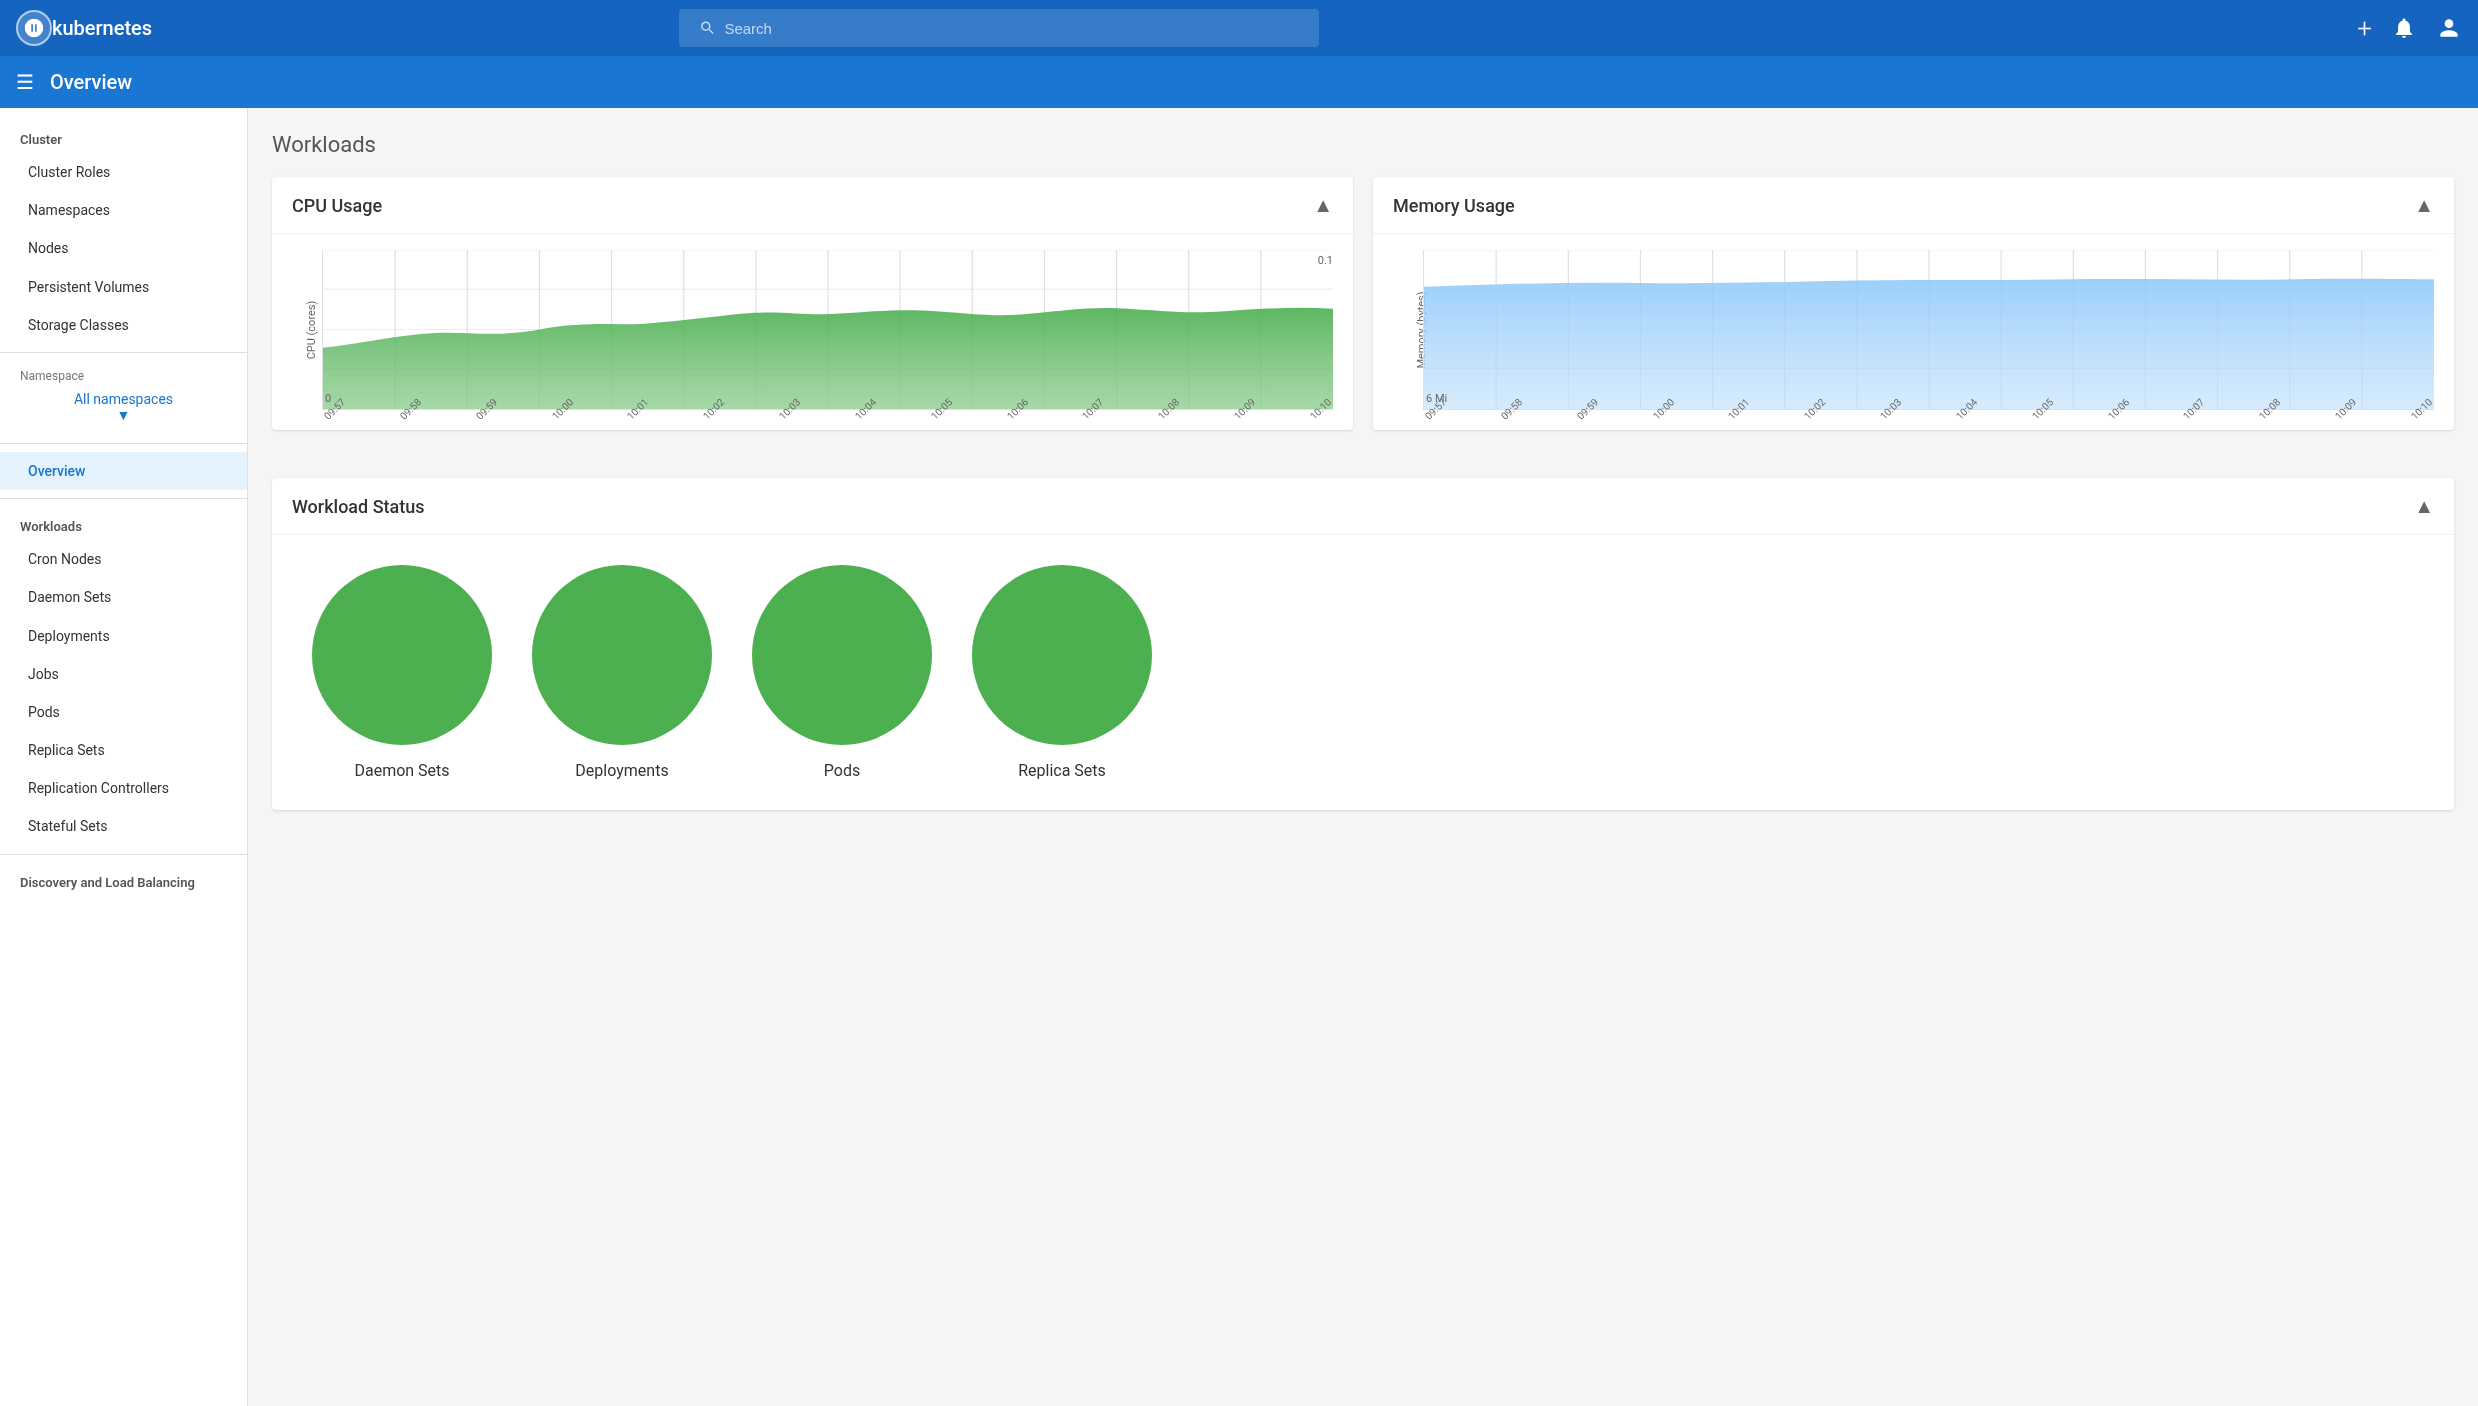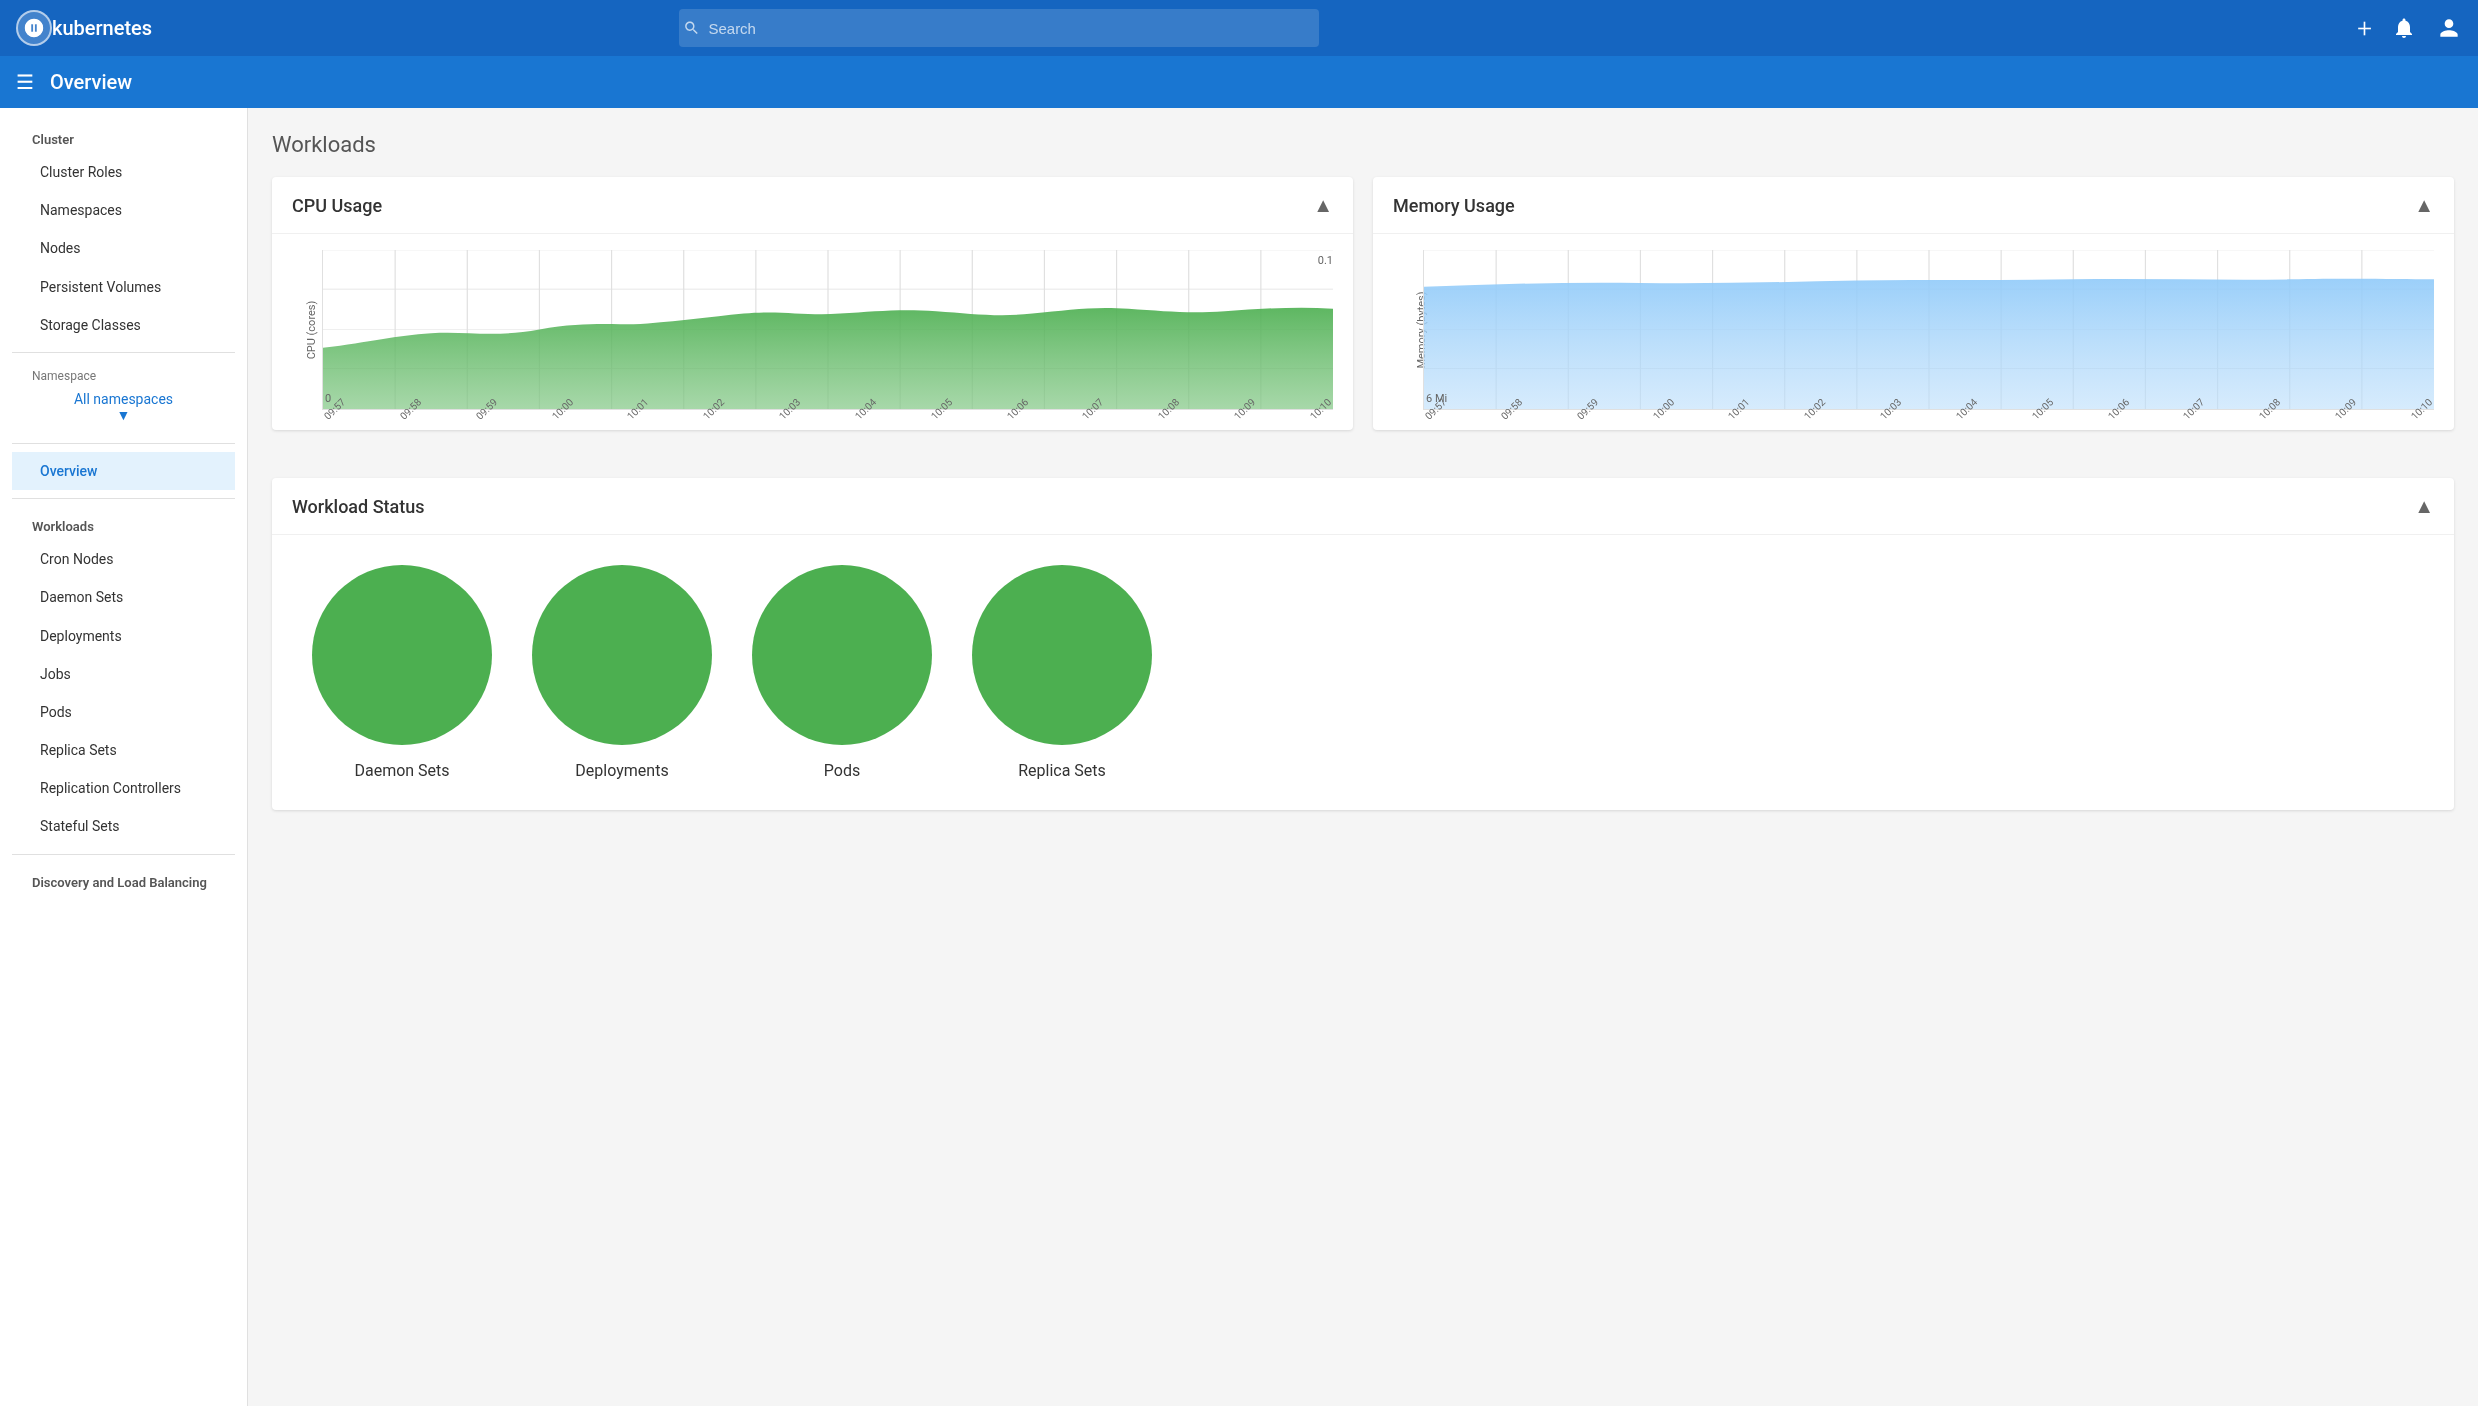--- a/index.html
+++ b/index.html
@@ -33,21 +33,21 @@
     }
     .logo-icon svg { width: 22px; height: 22px; fill: white; }
     .search-bar {
       flex: 1;
       max-width: 640px;
       margin: 0 auto;
       background: rgba(255,255,255,0.15);
       border-radius: 4px;
       display: flex;
       align-items: center;
-      padding: 0 4px;
+      padding: 0 20px;
       height: 38px;
     }
     .search-bar input {
       background: transparent;
       border: none;
       outline: none;
       color: white;
       font-size: 15px;
       width: 100%;
       margin-left: 8px;
@@ -83,21 +83,21 @@
     .sub-header-title { color: white; font-size: 20px; font-weight: 500; }
 
     
     .sidebar {
       position: fixed;
       top: 108px; left: 0; bottom: 0;
       width: 248px;
       background: white;
       overflow-y: auto;
       border-right: 1px solid #e0e0e0;
-      padding: 12px 12px;
+      padding: 12px 0;
     }
     .sidebar-section-title {
       font-size: 13px;
       font-weight: 600;
       color: #555;
       padding: 12px 20px 6px;
       text-transform: none;
     }
     .sidebar-item {
       padding: 10px 20px 10px 28px;

